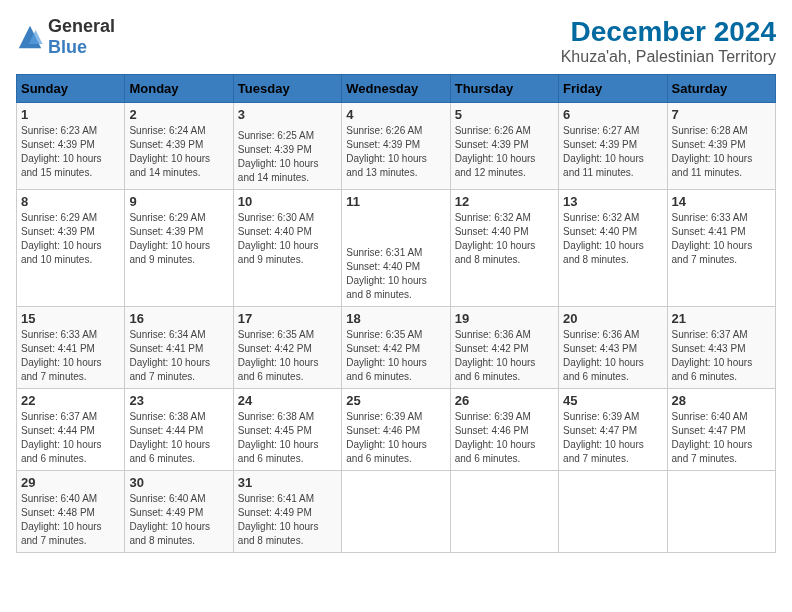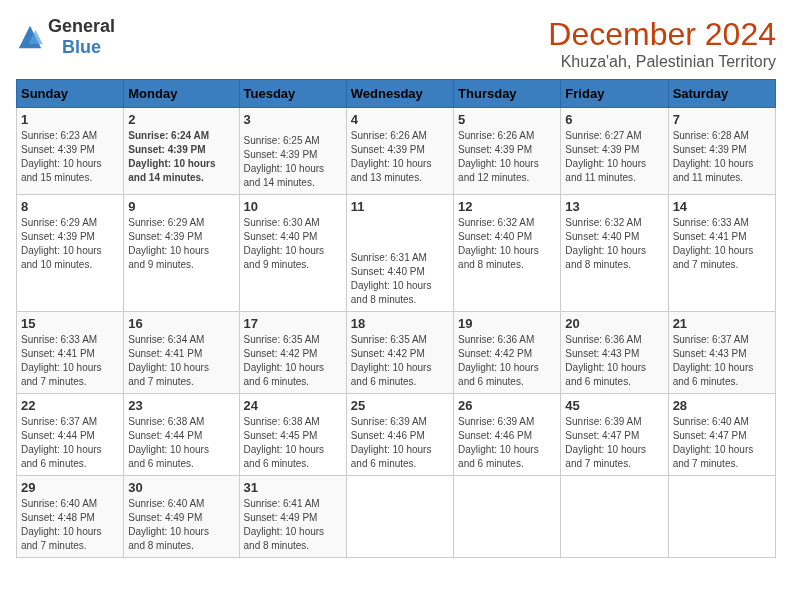--- a/index.html
+++ b/index.html
@@ -13,44 +13,43 @@
     .header-area {
       display: flex;
       justify-content: space-between;
       align-items: flex-start;
       margin-bottom: 8px;
     }
     .logo {
       display: flex;
       align-items: center;
       gap: 4px;
-      text-align: center;
     }
     .logo-text-general {
       font-size: 18px;
       font-weight: bold;
       color: #333;
     }
     .logo-text-blue {
       font-size: 18px;
       font-weight: bold;
       color: #3a7ebf;
       margin-top: 15px;
     }
     .logo-icon {
       width: 28px;
       height: 28px;
     }
     .title-area {
       text-align: right;
     }
     .main-title {
-      font-size: 32px;
-      font-weight: normal;
-      color: #c2410c;
+      font-size: 28px;
+      font-weight: bold;
+      color: #0369a1;
     }
     .subtitle {
       font-size: 16px;
       color: #555;
     }
     table {
       width: 100%;
       border-collapse: collapse;
       font-size: 11px;
     }
@@ -125,21 +124,21 @@
   <tr>
         <td>
           <span class="day-number">1</span>
           <div class="day-info" style="white-space: pre-line;">Sunrise: 6:23 AM
 Sunset: 4:39 PM
 Daylight: 10 hours
 and 15 minutes.</div>
         </td>
         <td>
           <span class="day-number">2</span>
-          <div class="day-info" style="white-space: pre-line; font-weight: bold;">Sunrise: 6:24 AM
+          <div class="day-info" style="white-space: pre-line;">Sunrise: 6:24 AM
 Sunset: 4:39 PM
 Daylight: 10 hours
 and 14 minutes.</div>
         </td>
         <td>
           <span class="day-number">3</span>
           <div class="day-info" style="white-space: pre-line; margin-top: 7px;">Sunrise: 6:25 AM
 Sunset: 4:39 PM
 Daylight: 10 hours
 and 14 minutes.</div>

